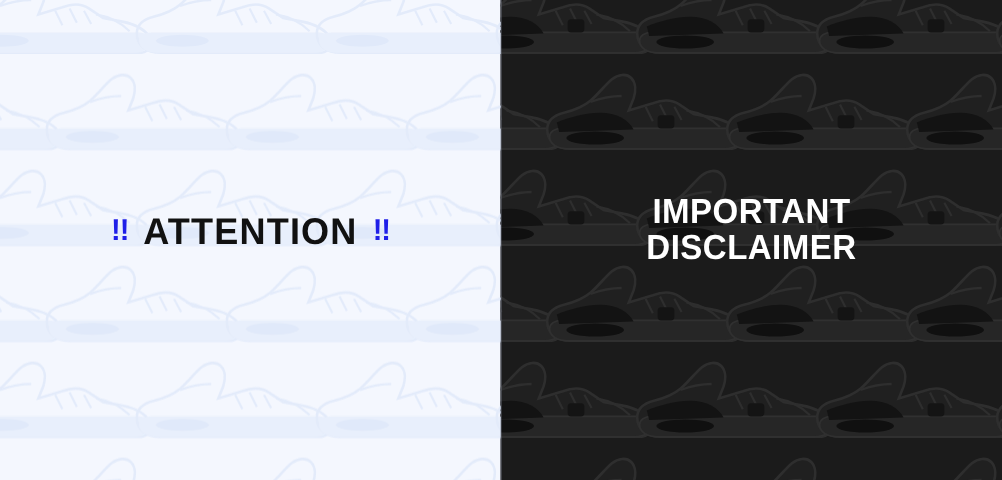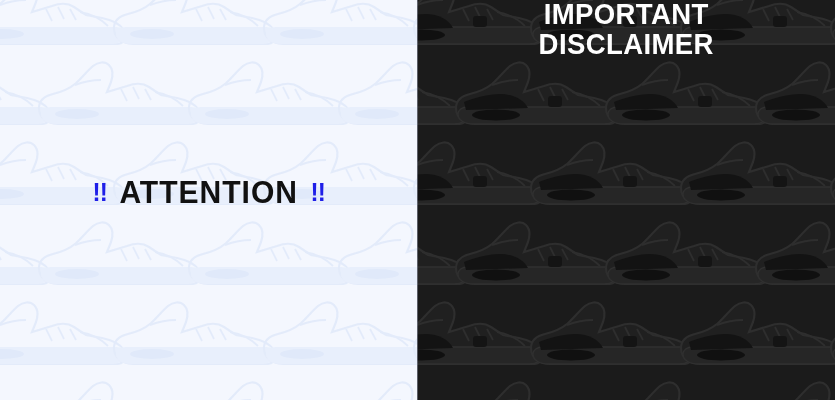--- a/index.html
+++ b/index.html
@@ -47,21 +47,21 @@
     z-index: 2;
     height: 100%;
     display: flex;
     flex-direction: column;
     justify-content: center;
     align-items: center;
     text-align: center;
     box-sizing: border-box;
   }
   .panel-left .content  { padding: 0 46px; }
-  .panel-right .content { padding: 0 44px; justify-content: space-between; }
+  .panel-right .content { padding: 0 44px; }
 
   
   .heading-attention {
     margin: 0 0 13px 0;
     font-size: 31px;
     font-weight: 700;
     letter-spacing: 1.0px;
     line-height: 1.05;
     color: #111111;
     white-space: nowrap;

